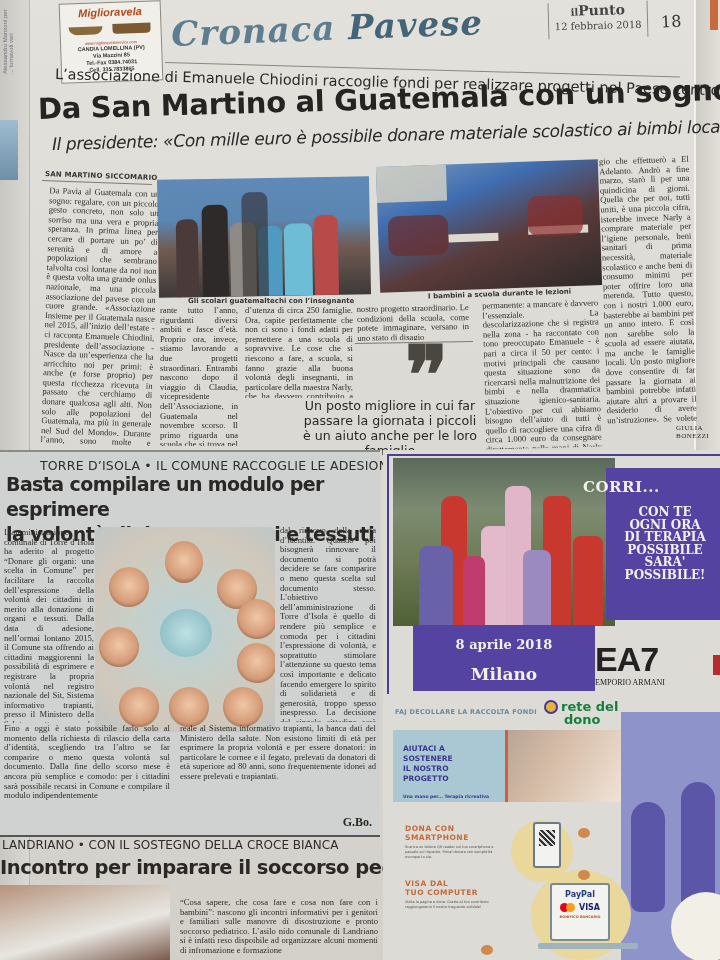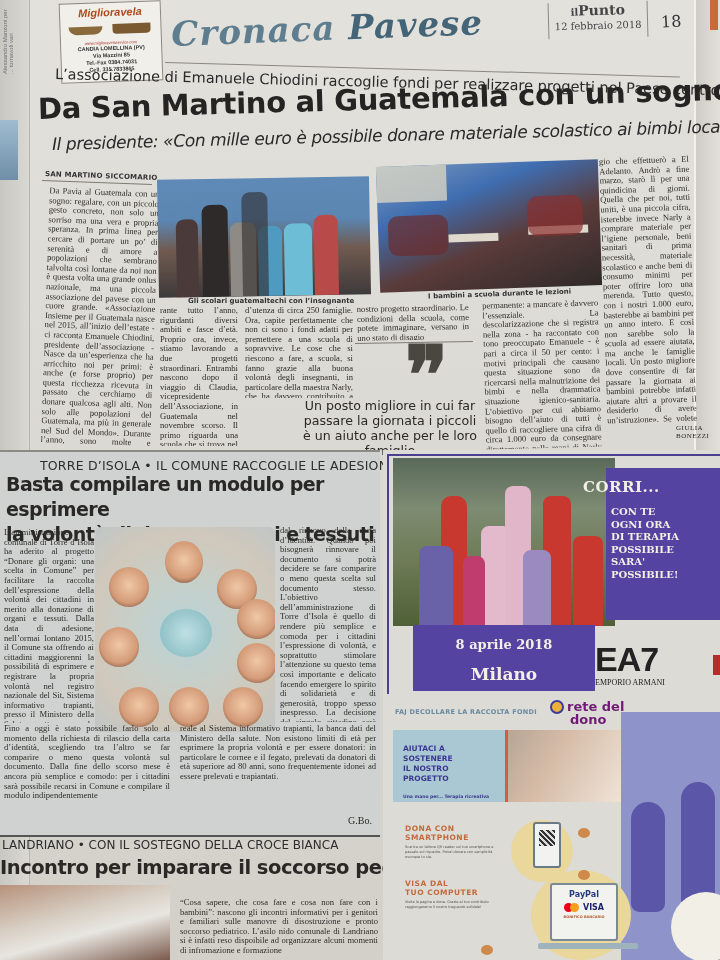--- a/index.html
+++ b/index.html
@@ -105,58 +105,58 @@
   }
   .signature { position: absolute; left: 676px; top: 424px; font-family: "Liberation Serif", serif; font-size: 7px; font-weight: normal; letter-spacing: .5px; }
 
   
   .organ-box { position: absolute; left: 0; top: 450px; width: 380px; height: 385px; background: #cfd2d0; border-top: 2px solid #8a8a86; }
   .organ-kicker { position: absolute; left: 40px; top: 6px; font-family: "DejaVu Sans", sans-serif; font-size: 12.5px; color: #2d2d2d; white-space: nowrap; letter-spacing: .2px; }
   .organ-head { position: absolute; left: 6px; top: 20px; width: 370px; font-family: "DejaVu Sans", sans-serif; font-size: 19px; line-height: 25px; font-weight: bold; color: #2a2826; letter-spacing: -0.6px; }
   .organ-img { position: absolute; left: 95px; top: 75px; width: 180px; height: 205px; border-radius: 6px; background: radial-gradient(circle at 50% 50%, #b9d3d8 0%, #c7cfc8 40%, #d0c8bb 70%, #bfc6c6 100%); overflow: hidden; }
   .face { position: absolute; width: 40px; height: 40px; border-radius: 50%; background: radial-gradient(circle at 50% 45%, #f0c8a6 0%, #d49b78 60%, #5a3d2a 100%); }
   .globe { position: absolute; left: 65px; top: 82px; width: 52px; height: 48px; border-radius: 50%; background: radial-gradient(circle, #bfe0e4, #7fb6bc); }
-  .organ-sign { position: absolute; right: 8px; top: 363px; font-family: "Liberation Serif", serif; font-size: 10px; font-weight: normal; }
+  .organ-sign { position: absolute; right: 8px; top: 363px; font-family: "Liberation Serif", serif; font-size: 12px; font-weight: bold; }
 
   
   .ped-kicker { position: absolute; left: 2px; top: 838px; font-family: "DejaVu Sans", sans-serif; font-size: 12px; color: #2d2d2d; white-space: nowrap; }
   .ped-head { position: absolute; left: 0; top: 856px; font-family: "DejaVu Sans", sans-serif; font-size: 19.5px; font-weight: bold; color: #2a2826; white-space: nowrap; letter-spacing: -0.5px; }
   .ped-photo { position: absolute; left: 0; top: 885px; width: 170px; height: 75px; background: linear-gradient(165deg, #b7927c 0%, #d8cfc4 40%, #e8e6e1 60%, #7a5a4c 100%); }
 
   
   .ad { position: absolute; left: 383px; top: 450px; width: 337px; height: 510px; background: #dcdbd6; }
   .ad-frame { position: absolute; left: 4px; top: 4px; width: 333px; height: 240px; border-left: 2px solid #4b3f8f; border-top: 2px solid #4b3f8f; }
   .ad-photo { position: absolute; left: 10px; top: 8px; width: 222px; height: 168px; background: linear-gradient(180deg, #5a6a5a 0%, #7d8b72 30%, #6f7c57 60%, #4f5f36 100%); }
   .ad-purple { position: absolute; left: 223px; top: 18px; width: 114px; height: 152px; background: #5443a0; }
   .ad-corri { position: absolute; left: 200px; top: 28px; font-family: "DejaVu Serif", serif; font-weight: bold; font-size: 15px; color: #f3efe7; letter-spacing: .5px; }
-  .ad-slogan { position: absolute; left: 228px; top: 56px; width: 108px; font-family: "DejaVu Serif", serif; font-weight: bold; font-size: 10px; line-height: 12.5px; color: #f3efe7; }
+  .ad-slogan { position: absolute; left: 228px; top: 56px; width: 108px; text-align: center; font-family: "DejaVu Serif", serif; font-weight: bold; font-size: 12px; line-height: 12.5px; color: #f3efe7; }
   .ad-datebox { position: absolute; left: 30px; top: 175px; width: 182px; height: 66px; background: #5443a0; text-align: center; color: #f3efe7; font-family: "DejaVu Serif", serif; font-weight: bold; }
   .ad-datebox .d { font-size: 13px; margin-top: 12px; }
   .ad-datebox .c { font-size: 17px; margin-top: 12px; }
   .ea7 { position: absolute; left: 212px; top: 190px; font-family: "Liberation Sans", sans-serif; font-size: 34px; font-weight: bold; color: #222; letter-spacing: -1px; }
   .ea7-sub { position: absolute; left: 212px; top: 228px; font-family: "Liberation Serif", serif; font-size: 8px; color: #222; }
   .ad-red { position: absolute; left: 330px; top: 205px; width: 7px; height: 20px; background: #b62b2b; }
 
   .ad-faj { position: absolute; left: 12px; top: 258px; font-family: "DejaVu Sans", sans-serif; font-size: 6.5px; font-weight: bold; color: #6a8aa0; letter-spacing: .3px; }
-  .ad-rete { position: absolute; left: 167px; top: 250px; font-family: "DejaVu Sans", sans-serif; font-size: 13px; font-weight: bold; color: #701a75; line-height: 11px; }
+  .ad-rete { position: absolute; left: 161px; top: 250px; font-family: "DejaVu Sans", sans-serif; font-size: 13px; font-weight: bold; color: #15803d; line-height: 11px; }
   .ad-rete .hand { display: inline-block; width: 14px; height: 14px; border-radius: 50%; background: #e9b33b; border: 2px solid #3f3a9b; vertical-align: middle; margin-right: 3px; }
   .ad-aiutaci { position: absolute; left: 10px; top: 280px; width: 112px; height: 72px; background: #a9c8d3; padding: 14px 10px 0 10px; }
   .ad-aiutaci .t { font-family: "DejaVu Sans", sans-serif; font-weight: bold; font-size: 7.5px; line-height: 10px; color: #3b3790; }
   .ad-aiutaci .s { font-family: "DejaVu Sans", sans-serif; font-size: 4.5px; color: #3b3790; margin-top: 10px; font-weight: bold; }
   .ad-banner { position: absolute; left: 122px; top: 280px; width: 118px; height: 72px; background: linear-gradient(120deg, #b7a596 0%, #d6bca7 40%, #efe4d8 100%); border-left: 3px solid #d25e3e; }
   .ad-hand-big { position: absolute; left: 238px; top: 262px; width: 99px; height: 250px; background: #8e93c9; }
   .ad-hand-big .finger { position: absolute; background: #5c56a8; border-radius: 20px 20px 10px 10px; }
   .ad-dona1 { position: absolute; left: 22px; top: 374px; font-family: "DejaVu Sans", sans-serif; font-size: 7.5px; font-weight: bold; color: #c46a3c; line-height: 9px; letter-spacing: .5px; }
   .ad-dona1-txt { position: absolute; left: 22px; top: 395px; width: 100px; font-family: "DejaVu Sans", sans-serif; font-size: 3.5px; line-height: 5px; color: #555; }
   .ad-dona2 { position: absolute; left: 22px; top: 429px; font-family: "DejaVu Sans", sans-serif; font-size: 7.5px; font-weight: bold; color: #c46a3c; line-height: 9px; letter-spacing: .5px; }
   .ad-dona2-txt { position: absolute; left: 22px; top: 450px; width: 100px; font-family: "DejaVu Sans", sans-serif; font-size: 3.5px; line-height: 5px; color: #555; }
   .ad-circle { position: absolute; border-radius: 50%; background: #ead79c; }
   .ad-phone { position: absolute; left: 150px; top: 372px; width: 28px; height: 46px; border: 2px solid #6a7a86; border-radius: 3px; background: #f2f2f0; }
   .ad-phone .qr { position:absolute; left:4px; top:6px; width:16px; height:16px; background: repeating-linear-gradient(45deg, #333 0 2px, #ddd 2px 4px); }
-  .ad-laptop { position: absolute; left: 167px; top: 433px; width: 68px; height: 58px; background: #f2f2ef; border: 2px solid #7a8a96; border-radius: 3px; text-align: center; }
+  .ad-laptop { position: absolute; left: 167px; top: 433px; width: 60px; height: 58px; background: #f2f2ef; border: 2px solid #7a8a96; border-radius: 3px; text-align: center; }
   .ad-laptop .pp { font-family: "DejaVu Sans", sans-serif; font-size: 8px; font-weight: bold; color: #253b80; margin-top: 5px; }
   .ad-laptop .visa { font-family: "DejaVu Sans", sans-serif; font-size: 8px; font-weight: bold; color: #1a1f71; margin-top: 4px; }
   .ad-laptop .mc { display:inline-block; width:9px; height:9px; border-radius:50%; background:#eb001b; vertical-align: middle; margin-right: -3px; }
   .ad-laptop .mc2 { display:inline-block; width:9px; height:9px; border-radius:50%; background:#f79e1b; vertical-align: middle; margin-right: 4px; }
   .ad-laptop .bon { font-family: "DejaVu Sans", sans-serif; font-size: 3.5px; color: #b3572b; font-weight: bold; margin-top: 3px; }
   .ad-base { position: absolute; left: 155px; top: 493px; width: 100px; height: 6px; background: #9fb3bd; border-radius: 2px; }
   .coin { position: absolute; width: 12px; height: 10px; border-radius: 50%; background: #cf8a4b; }
 </style>
 </head>
 <body>

